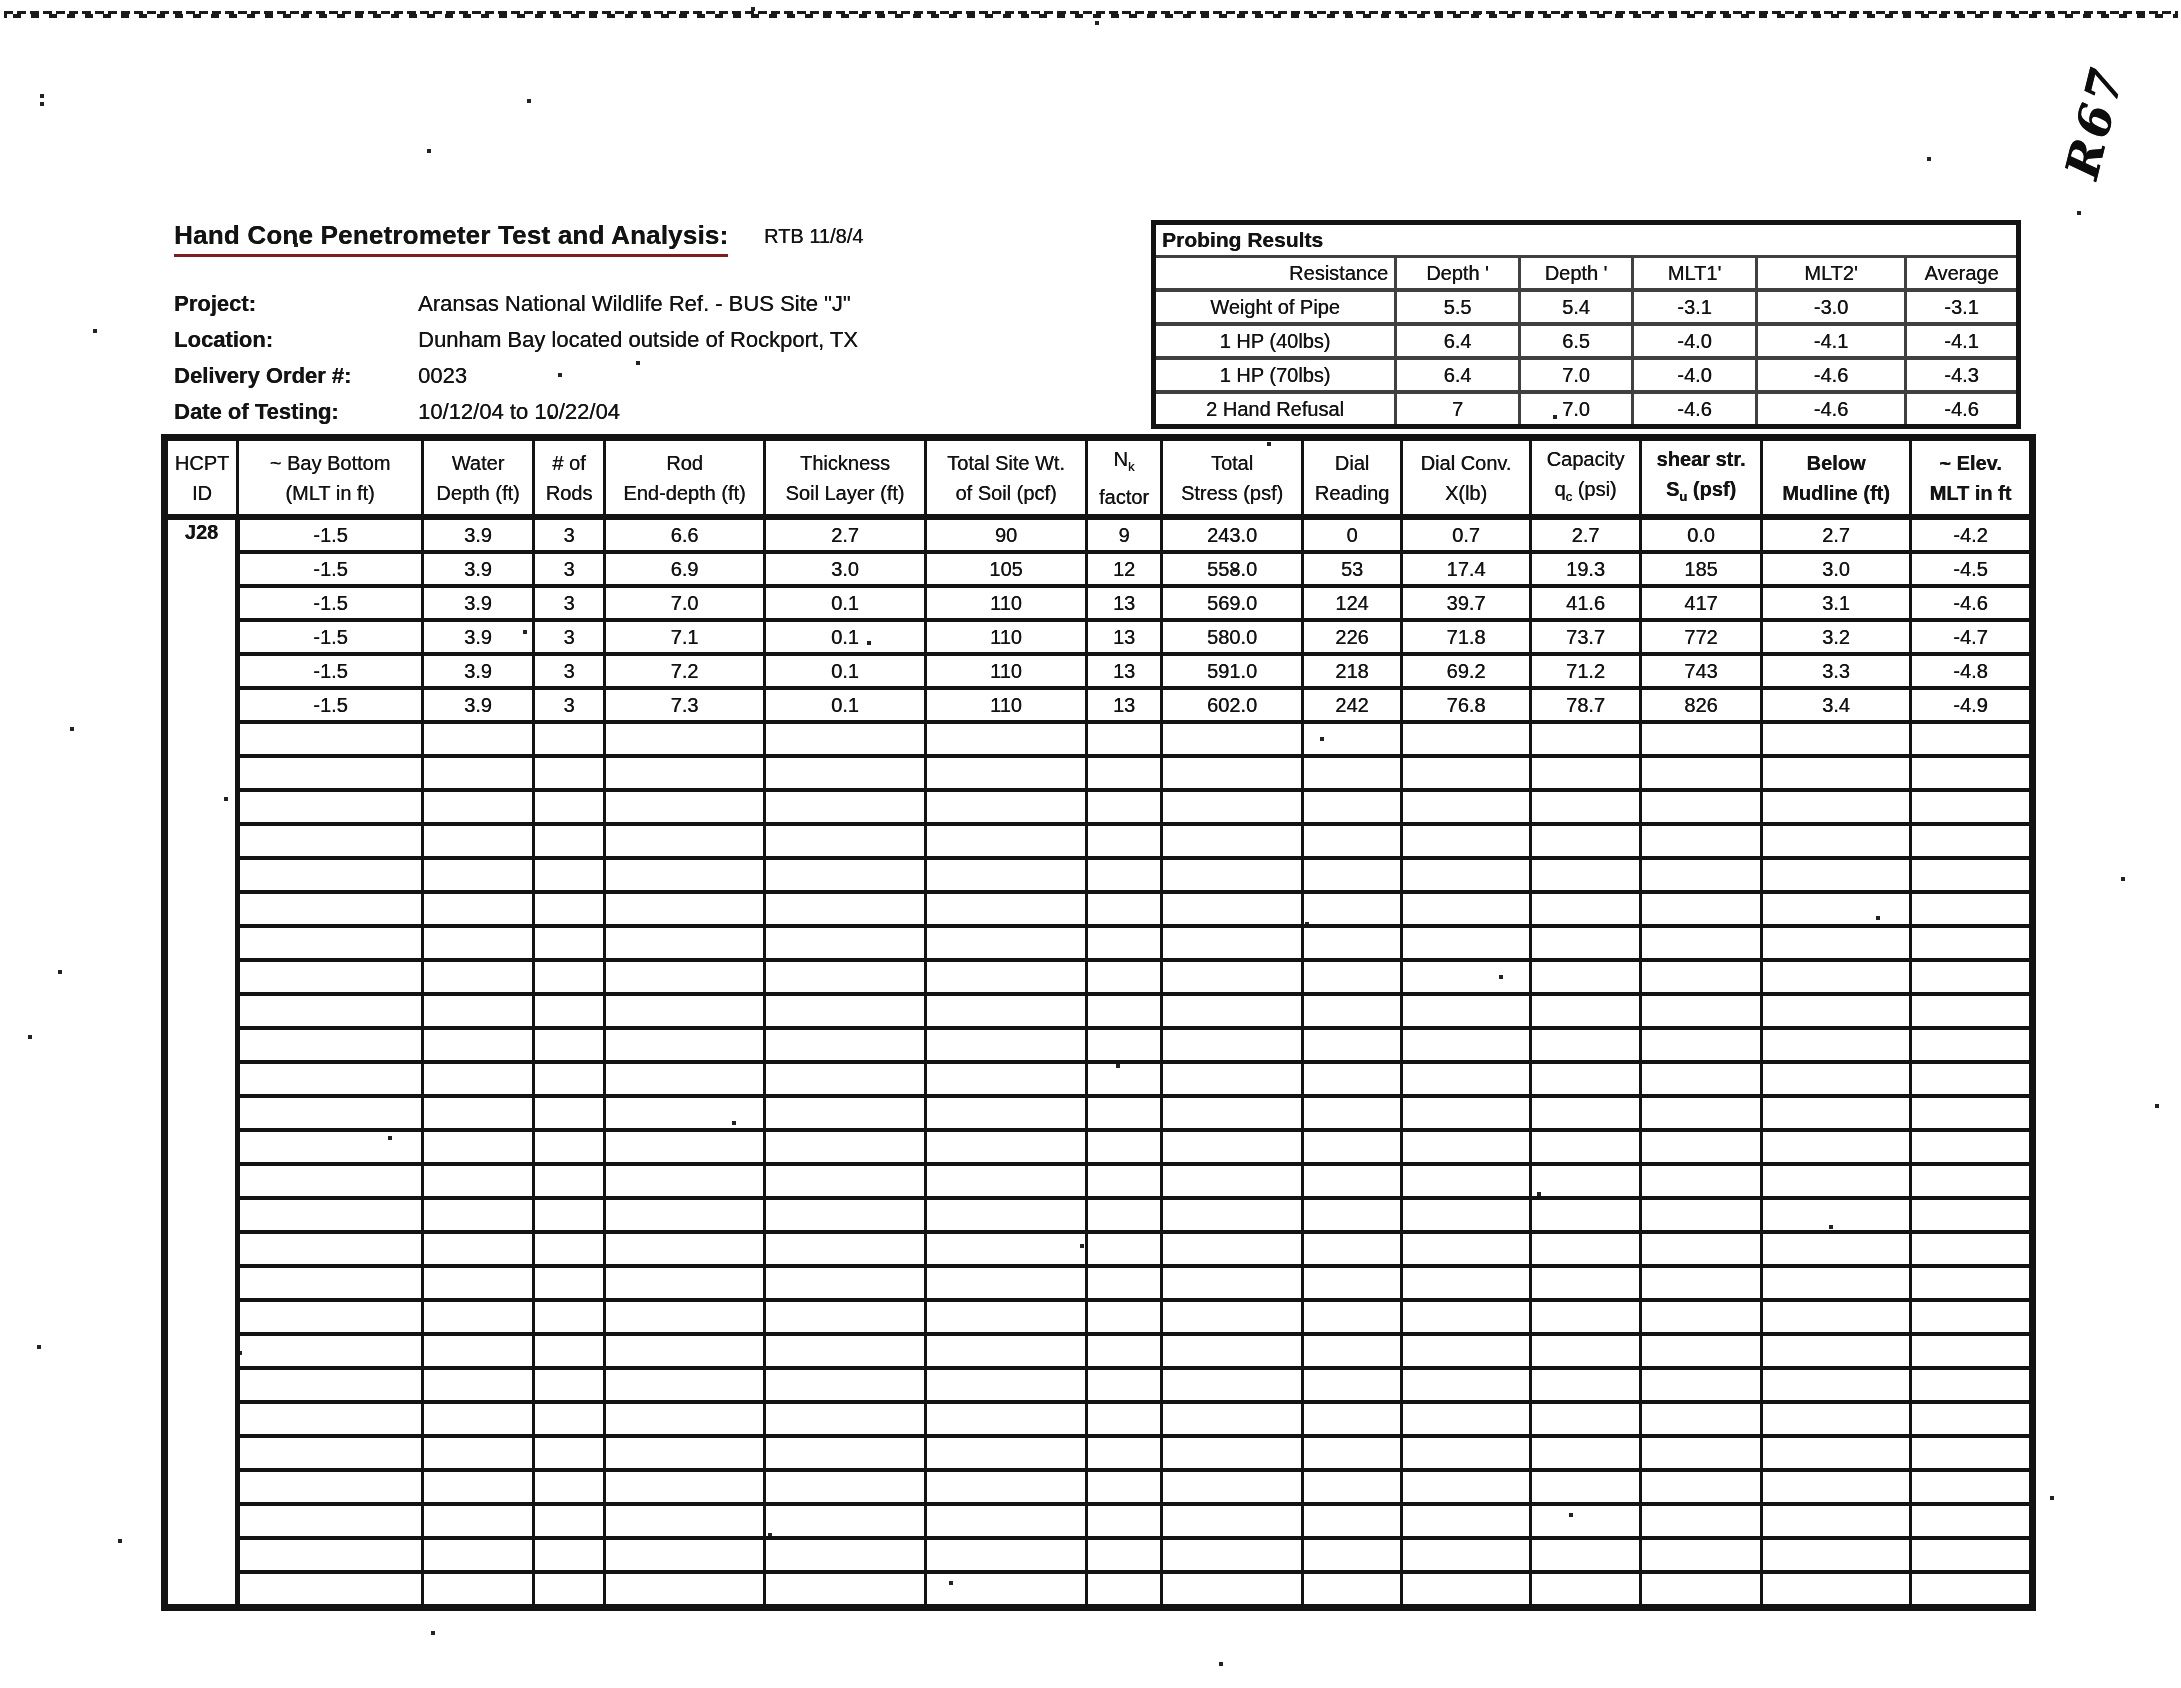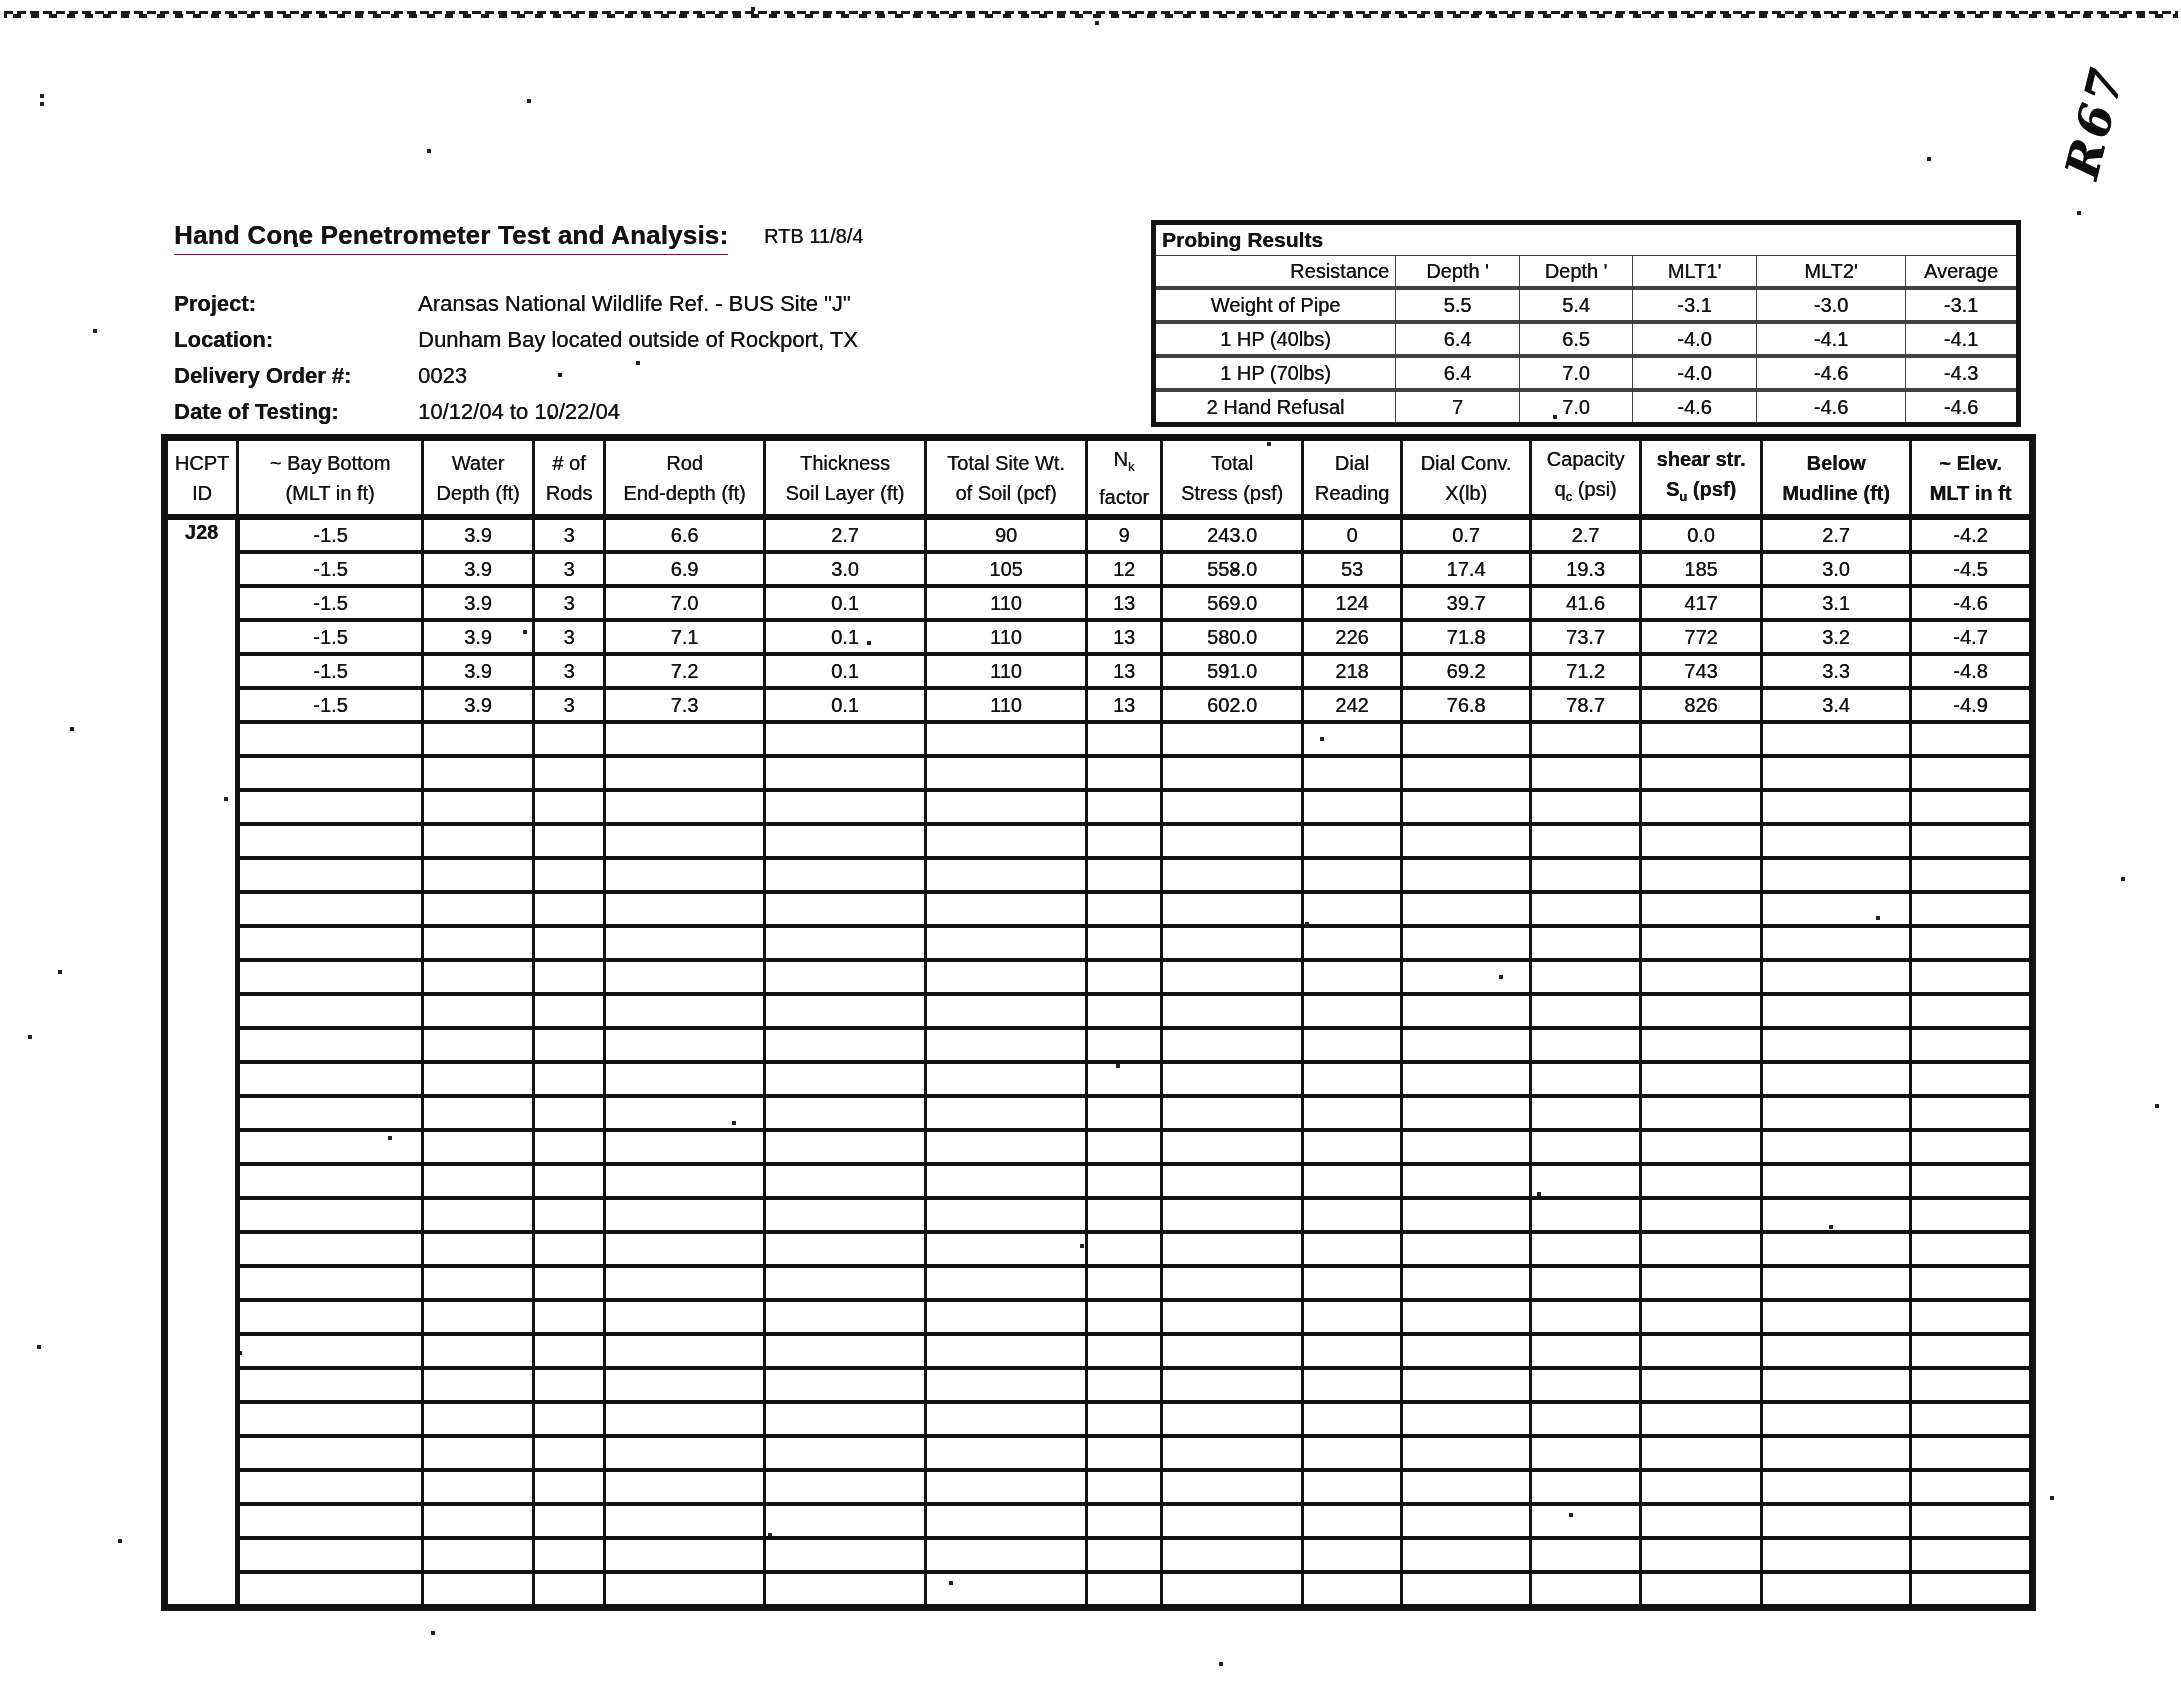--- a/index.html
+++ b/index.html
@@ -38,33 +38,33 @@
       1830px 1226px 0 1px #222, 2156px 1105px 0 1px #222, 71px 728px 0 1px #222,
       38px 1346px 0 1px #222, 295px 244px 0 1px #222, 559px 374px 0 1px #222;
   }
   .handnote{
     position:absolute;left:2020px;top:95px;width:149px;text-align:center;
     font-family:"DejaVu Serif",serif;font-style:italic;font-weight:bold;
     font-size:46px;letter-spacing:4px;transform:rotate(-76deg);color:#0d0d0d;
   }
   .doc-title{
     position:absolute;left:174px;top:220px;font-size:26px;font-weight:bold;
-    border-bottom:1px solid #7f1d1d;padding-bottom:3px;letter-spacing:0.2px;
+    border-bottom:3px solid #7f1d1d;padding-bottom:3px;letter-spacing:0.2px;
   }
   .doc-ref{position:absolute;left:764px;top:225px;font-size:20px;}
   .info{position:absolute;left:174px;top:283px;font-size:22px;}
   .info-row{display:flex;height:30px;align-items:center;margin-top:6px;}
   .info-label{width:244px;font-weight:bold;}
   
   .probing{
     position:absolute;left:1151px;top:220px;width:865px;
     border-collapse:collapse;table-layout:fixed;border:5px solid #131313;
     font-size:20px;
   }
-  .probing th,.probing td{border:1px solid #404040;padding:0 6px;height:30px;overflow:hidden;white-space:nowrap;}
+  .probing th,.probing td{border:3px solid #404040;padding:0 6px;height:30px;overflow:hidden;white-space:nowrap;}
   .pr-title{text-align:left;font-weight:bold;font-size:21px;}
   .pr-h{font-weight:normal;text-align:center;border-bottom-width:4px;}
   .pr-h.left{text-align:right;}
   .probing td{text-align:center;border-top-width:4px;border-bottom-width:4px;}
   .probing td.left{text-align:center;}
   
   .main{
     position:absolute;left:161px;top:434px;width:1868px;
     border-collapse:collapse;table-layout:fixed;border:7px solid #131313;
     font-size:20px;

